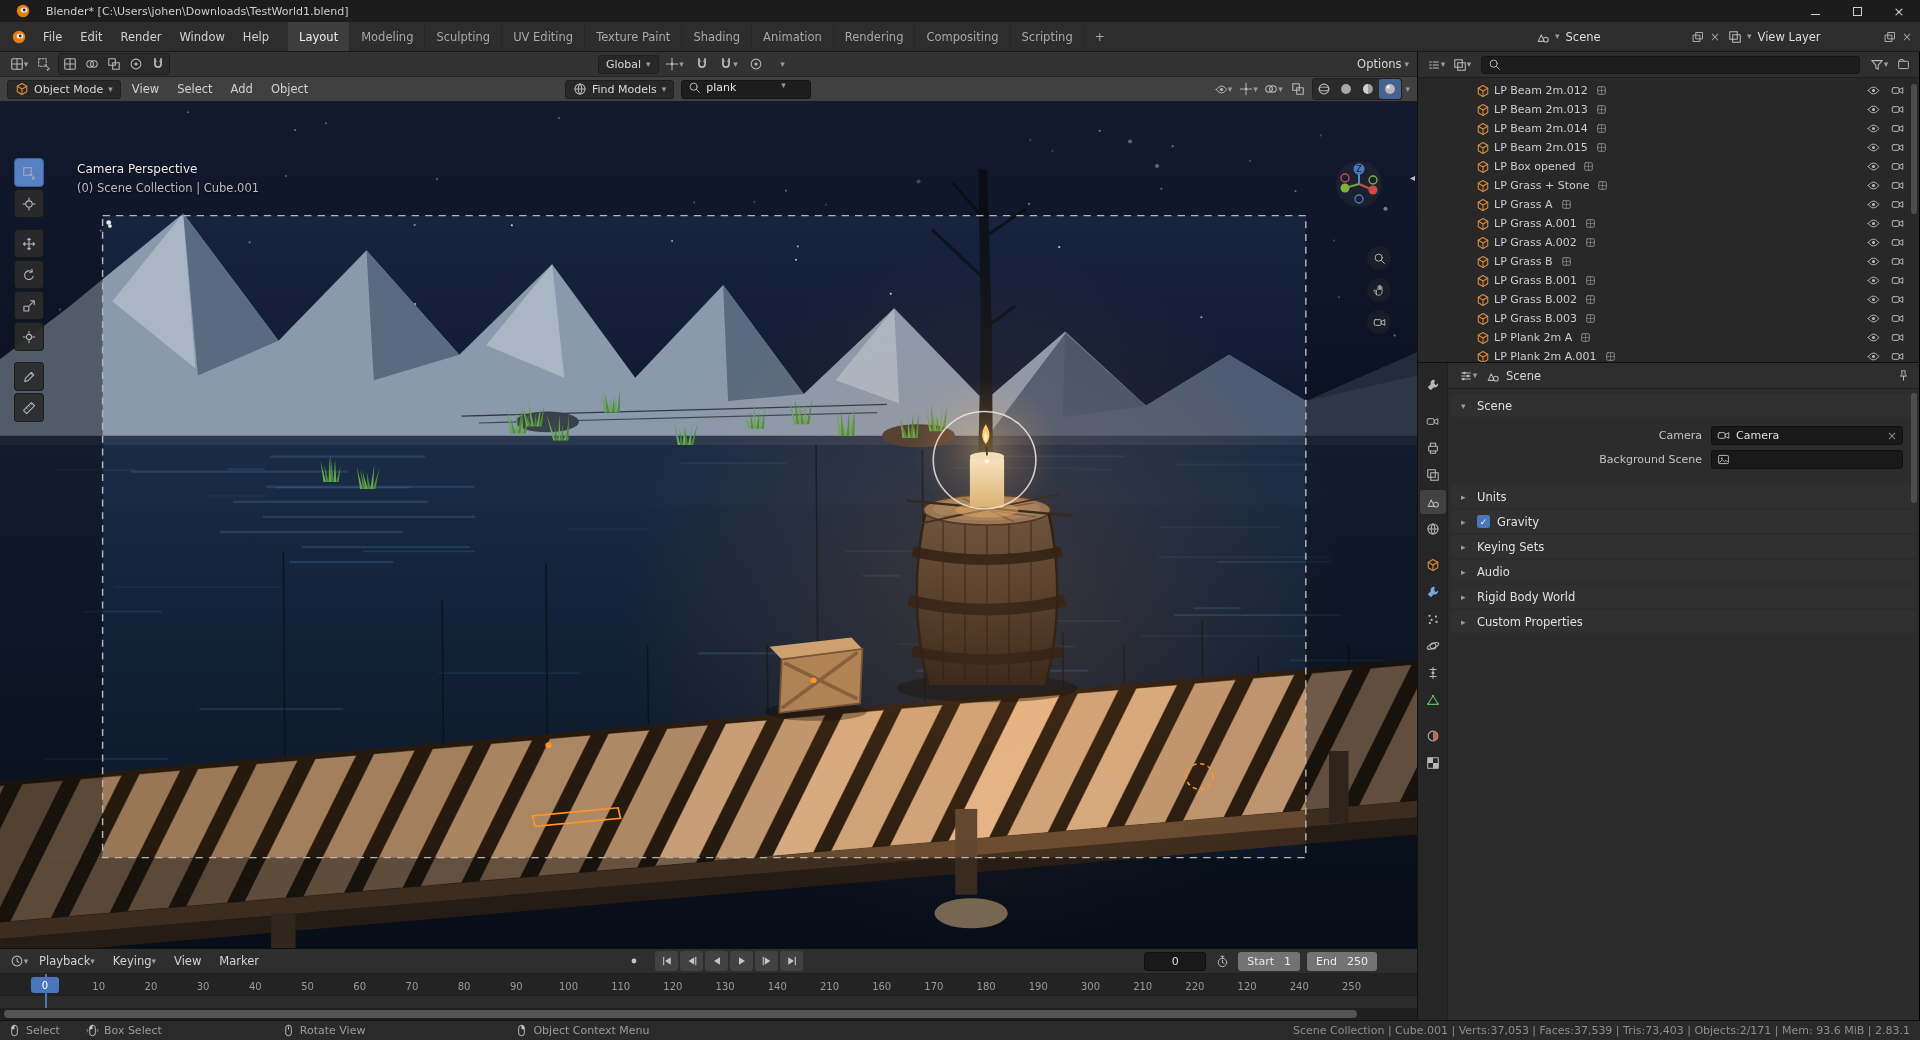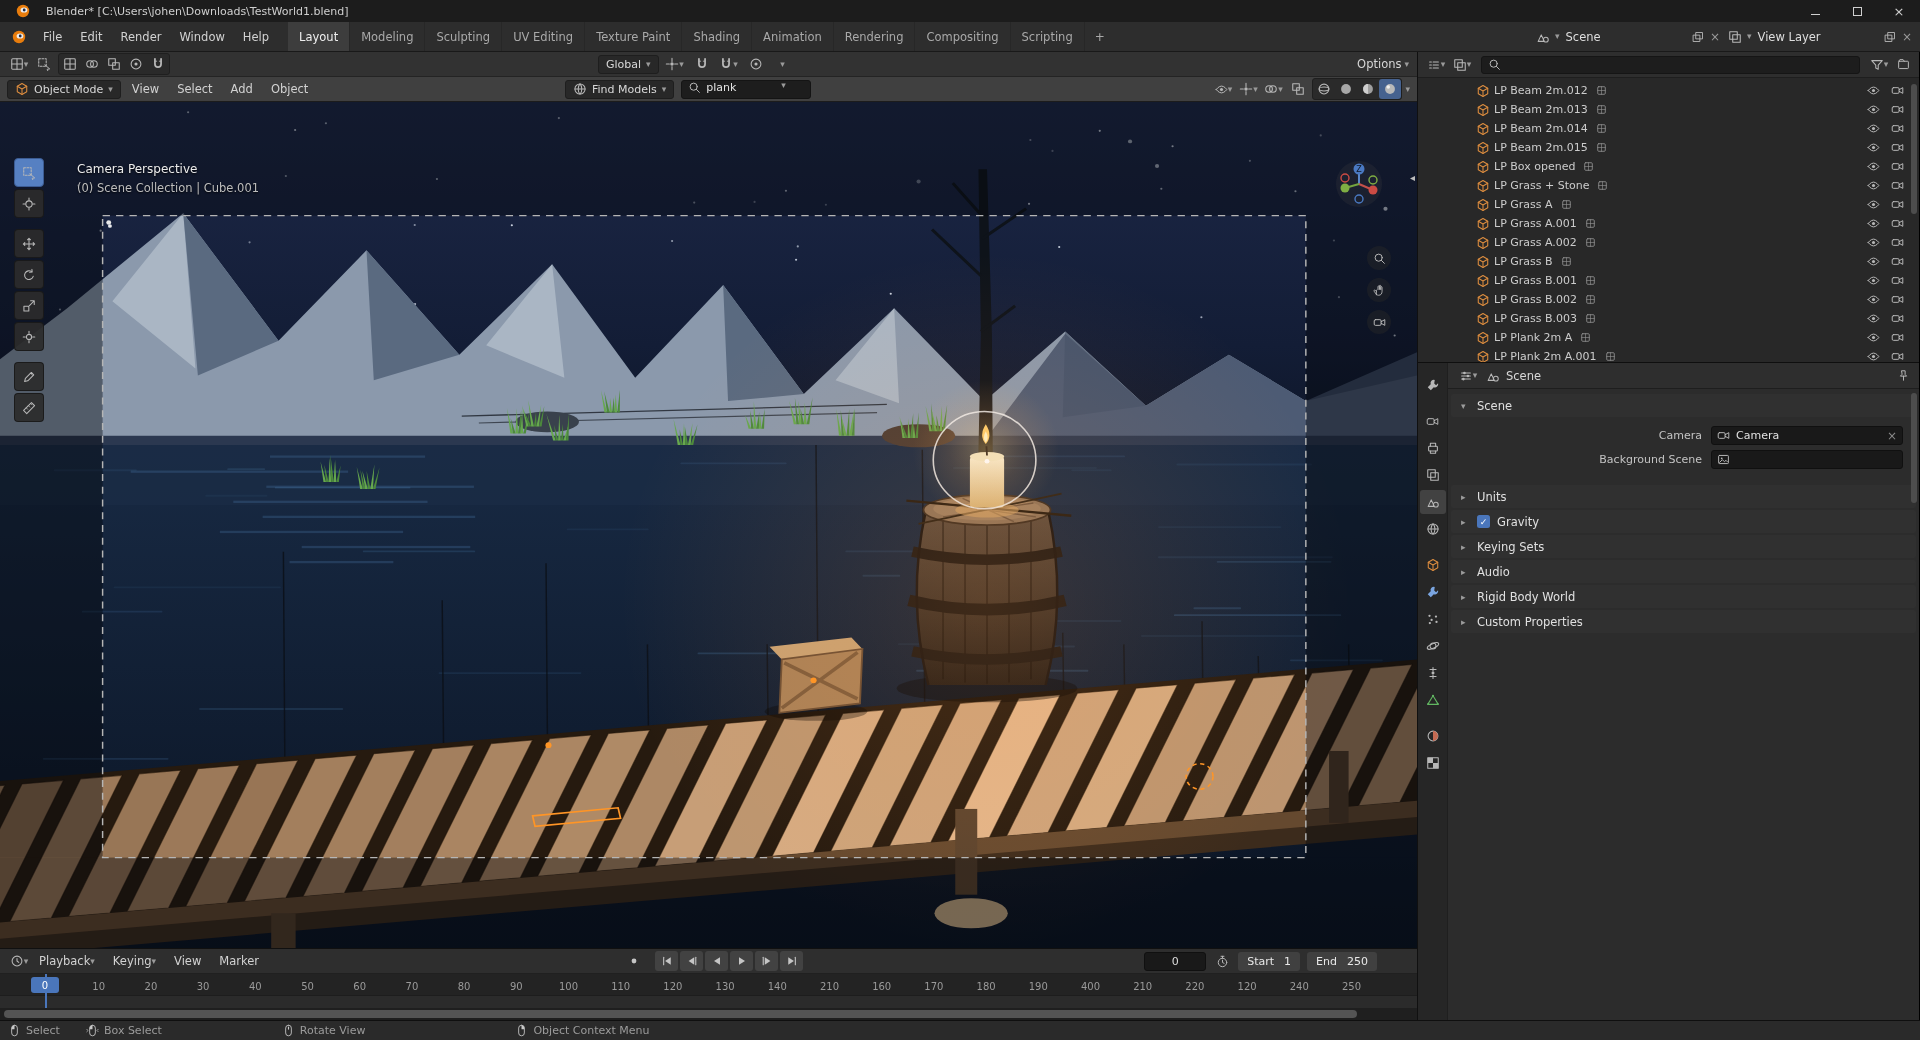--- a/index.html
+++ b/index.html
@@ -53,21 +53,21 @@
 .vp-btn{position:absolute;right:26px;width:24px;height:24px;display:flex;align-items:center;justify-content:center;border-radius:12px;background:rgba(40,40,40,.45)}
 .vp-collapse{position:absolute;right:2px;top:70px;color:#bdbdbd;font-size:10px}
 .timeline{height:72px;display:flex;flex-direction:column;border-top:1px solid #101010}
 .tl-header{height:25px;background:#2e2e2e;display:flex;align-items:center;padding:0 8px;position:relative;border-bottom:1px solid #202020}
 #tl-menus{display:flex;align-items:center}
 .transport{position:absolute;left:622px;display:flex;gap:2px;align-items:center}
 .tbtn{width:23px;height:20px;display:flex;align-items:center;justify-content:center;border-radius:3px;background:#424242}
 .tbtn.tb-gap{background:transparent;margin-right:8px}
 .tl-fields{margin-left:auto;display:flex;align-items:center;gap:7px;margin-right:32px}
 .frame-field{width:62px;height:19px;background:#191919;border:1px solid #101010;border-radius:3px;display:flex;align-items:center;justify-content:center;color:#dcdcdc;font-size:11px}
-.chip{height:19px;background:#404040;border-radius:3px;display:flex;align-items:center;gap:10px;padding:0 9px;font-size:11px;color:#e8e8e8}
+.chip{height:19px;background:#737373;border-radius:3px;display:flex;align-items:center;gap:10px;padding:0 9px;font-size:11px;color:#e8e8e8}
 .tl-body{flex:1;position:relative;background:#2b2b2b}
 .tl-ruler{height:22px;background:#232323;position:relative;border-bottom:1px solid #1d1d1d}
 .tick{position:absolute;bottom:3px;transform:translateX(-50%);font-size:10px;color:#9a9a9a}
 .playhead{position:absolute;left:45px;top:0;bottom:12px;width:2px;background:#4a76bb}
 .ph-label{position:absolute;left:31px;top:3px;width:28px;height:16px;background:#4a76bb;border-radius:3px;color:#fff;font-size:10px;display:flex;align-items:center;justify-content:center;z-index:2}
 .tl-scroll{position:absolute;left:0;right:0;bottom:0;height:12px;background:#1f1f1f}
 .tl-scroll .bar{position:absolute;left:4px;right:60px;top:2px;height:8px;background:#545454;border-radius:4px}
 .right{width:501px;display:flex;flex-direction:column;background:#282828}
 .outliner{height:311px;display:flex;flex-direction:column;border-bottom:1px solid #0f0f0f;position:relative}
 .ol-header{height:26px;background:#2e2e2e;display:flex;align-items:center;gap:4px;padding:0 7px;border-bottom:1px solid #1e1e1e}
@@ -930,21 +930,21 @@
             <span class="tick" style="left: 568.5px;">100</span>
             <span class="tick" style="left: 620.7px;">110</span>
             <span class="tick" style="left: 672.9px;">120</span>
             <span class="tick" style="left: 725.1px;">130</span>
             <span class="tick" style="left: 777.3px;">140</span>
             <span class="tick" style="left: 829.5px;">210</span>
             <span class="tick" style="left: 881.7px;">160</span>
             <span class="tick" style="left: 933.9px;">170</span>
             <span class="tick" style="left: 986.1px;">180</span>
             <span class="tick" style="left: 1038.3px;">190</span>
-            <span class="tick" style="left: 1090.5px;">400</span>
+            <span class="tick" style="left: 1090.5px;">300</span>
             <span class="tick" style="left: 1142.7px;">210</span>
             <span class="tick" style="left: 1194.9px;">220</span>
             <span class="tick" style="left: 1247.1px;">120</span>
             <span class="tick" style="left: 1299.3px;">240</span>
             <span class="tick" style="left: 1351.5px;">250</span>
           </div>
       <div class="playhead"></div>
       <div class="ph-label">0</div>
       <div class="tl-scroll">
             <div class="bar"></div>
@@ -1641,13 +1641,14 @@
       <div class="hint">
         <span class="h-ic">
           <svg width="13" height="13" viewBox="0 0 16 16" fill="none" stroke="#b8b8b8" stroke-width="1.2" stroke-linecap="round" stroke-linejoin="round">
             <rect x="4.5" y="1.5" width="7" height="13" rx="3.5"></rect>
             <path d="M8 1.5c1.9 0 3.5 1.6 3.5 3.5v1.5H8z" fill="#c9c9c9" stroke="none"></path>
           </svg>
         </span>
         <span class="h-lb">Object Context Menu</span>
       </div>
     </div>
+  <span class="status-stats">Scene Collection | Cube.001 | Verts:37,053 | Faces:37,539 | Tris:73,403 | Objects:2/171 | Mem: 93.6 MiB | 2.83.1</span>
 </div>
 
 </body></html>

